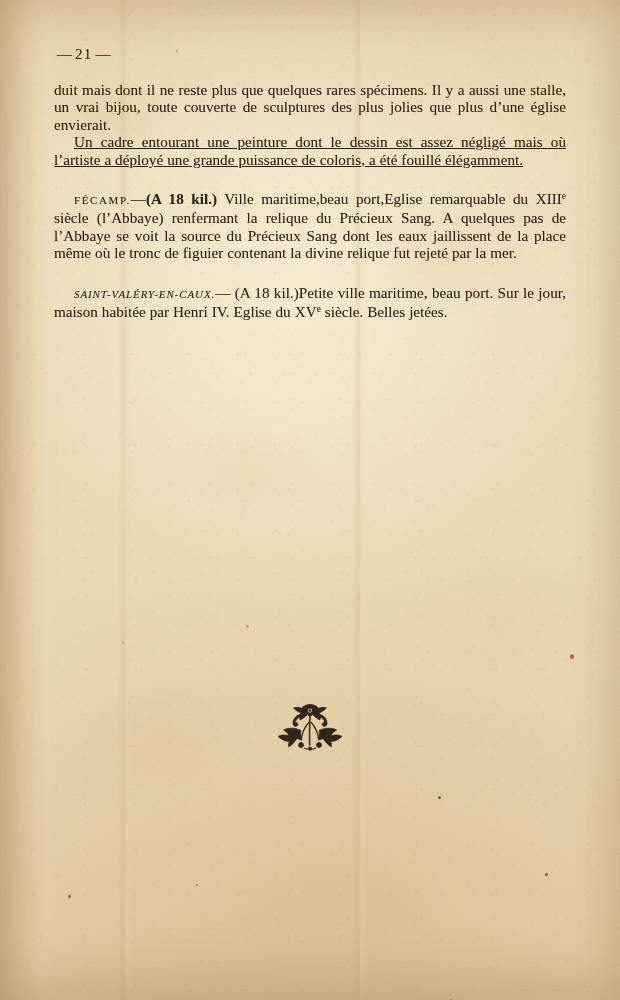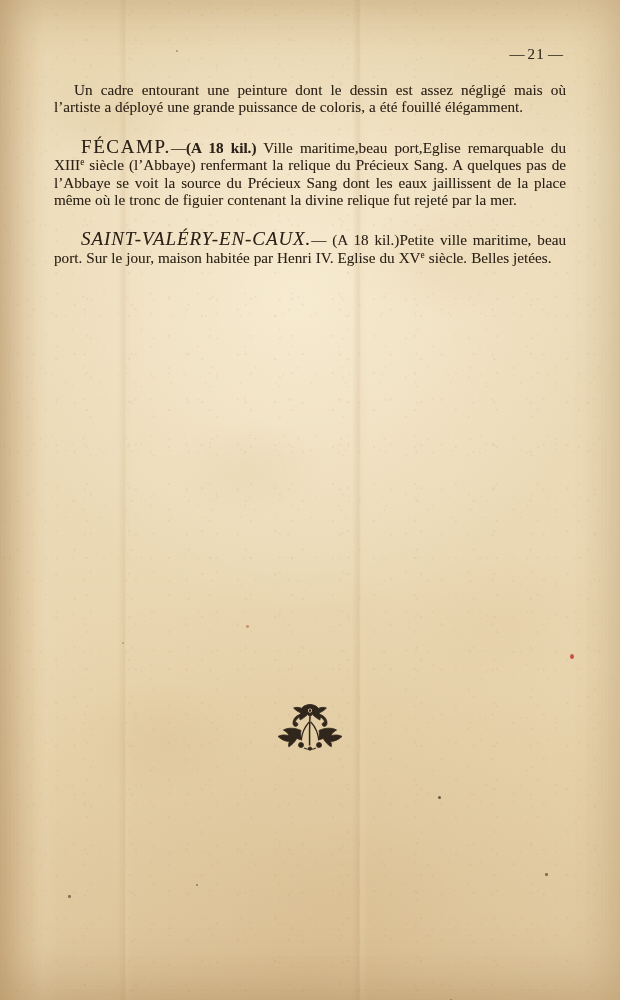--- a/index.html
+++ b/index.html
@@ -120,49 +120,48 @@
 
   
   .content {
     position: absolute;
     left: 54px;
     top: 46px;
     width: 512px;
   }
 
   .folio {
-    text-align: right;
+    text-align: left;
     font-size: 15px;
     letter-spacing: 1.2px;
     margin: 0 0 18px 0;
     color: #2e2419;
     font-variant-numeric: oldstyle-nums;
   }
   .folio .rule { letter-spacing: 0; padding: 0 3px; }
 
   p.para {
     margin: 0;
     font-size: 15.2px;
     line-height: 17.4px;
     text-align: justify;
     text-justify: inter-word;
     text-indent: 0;
     color: #2b2117;
     word-spacing: 0.2px;
   }
-  p.para.indent { text-indent: 20px; }
+  p.para.indent { text-indent: 20px; text-decoration: underline; }
 
   .section { margin-top: 22px; }
   .section p.para { text-indent: 20px; }
   .section p.para.sub { margin-top: 0; }
 
   .hd {
     letter-spacing: 1.6px;
-    font-size: 19px;
-    margin-left: 7px;
+    font-size: 11px;
   }
   .hd-long { letter-spacing: 0.9px; font-style: italic; }
 
   sup {
     font-size: 0.62em;
     vertical-align: 0.52em;
     line-height: 0;
   }
 
   b, .semi { font-weight: 700; }
@@ -203,20 +202,21 @@
   <div class="speck" style="left:176px; top:50px;  width:2px; height:2px; background:#5a4226; opacity:.45;"></div>
   <div class="speck" style="left:122px; top:642px; width:2px; height:2px; background:#8a5a3a; opacity:.45;"></div>
   <div class="speck" style="left:246px; top:625px; width:2.5px; height:2.5px; background:#a8603a; opacity:.5;"></div>
 
   <div class="content">
 
     <div class="folio">
       <span class="rule">—</span><span>21</span><span class="rule">—</span>
     </div>
 
+    <p class="para">duit mais dont il ne reste plus que quelques rares spécimens. Il y a aussi une stalle, un vrai bijou, toute couverte de sculptures des plus jolies que plus d’une église envierait.</p>
     <p class="para indent">Un cadre entourant une peinture dont le dessin est assez négligé mais où l’artiste a déployé une grande puissance de coloris, a été fouillé élégamment.</p>
 
     <div class="section">
       <p class="para"><span class="hd">FÉCAMP.</span><span>—</span><b>(A 18 kil.)</b><span> Ville maritime,beau port,Eglise remarquable du XIII</span><sup>e</sup><span> siècle (l’Abbaye) renfermant la relique du Précieux Sang. A quelques pas de l’Abbaye se voit la source du Précieux Sang dont les eaux jaillissent de la place même où le tronc de figuier contenant la divine relique fut rejeté par la mer.</span></p>
     </div>
 
     <div class="section">
       <p class="para"><span class="hd hd-long">SAINT-VALÉRY-EN-CAUX.</span><span>—</span> <span>(A 18 kil.)</span><span>Petite ville maritime, beau port. Sur le jour, maison habitée par Henri IV. Eglise du XV</span><sup>e</sup><span> siècle. Belles jetées.</span></p>
     </div>
 

